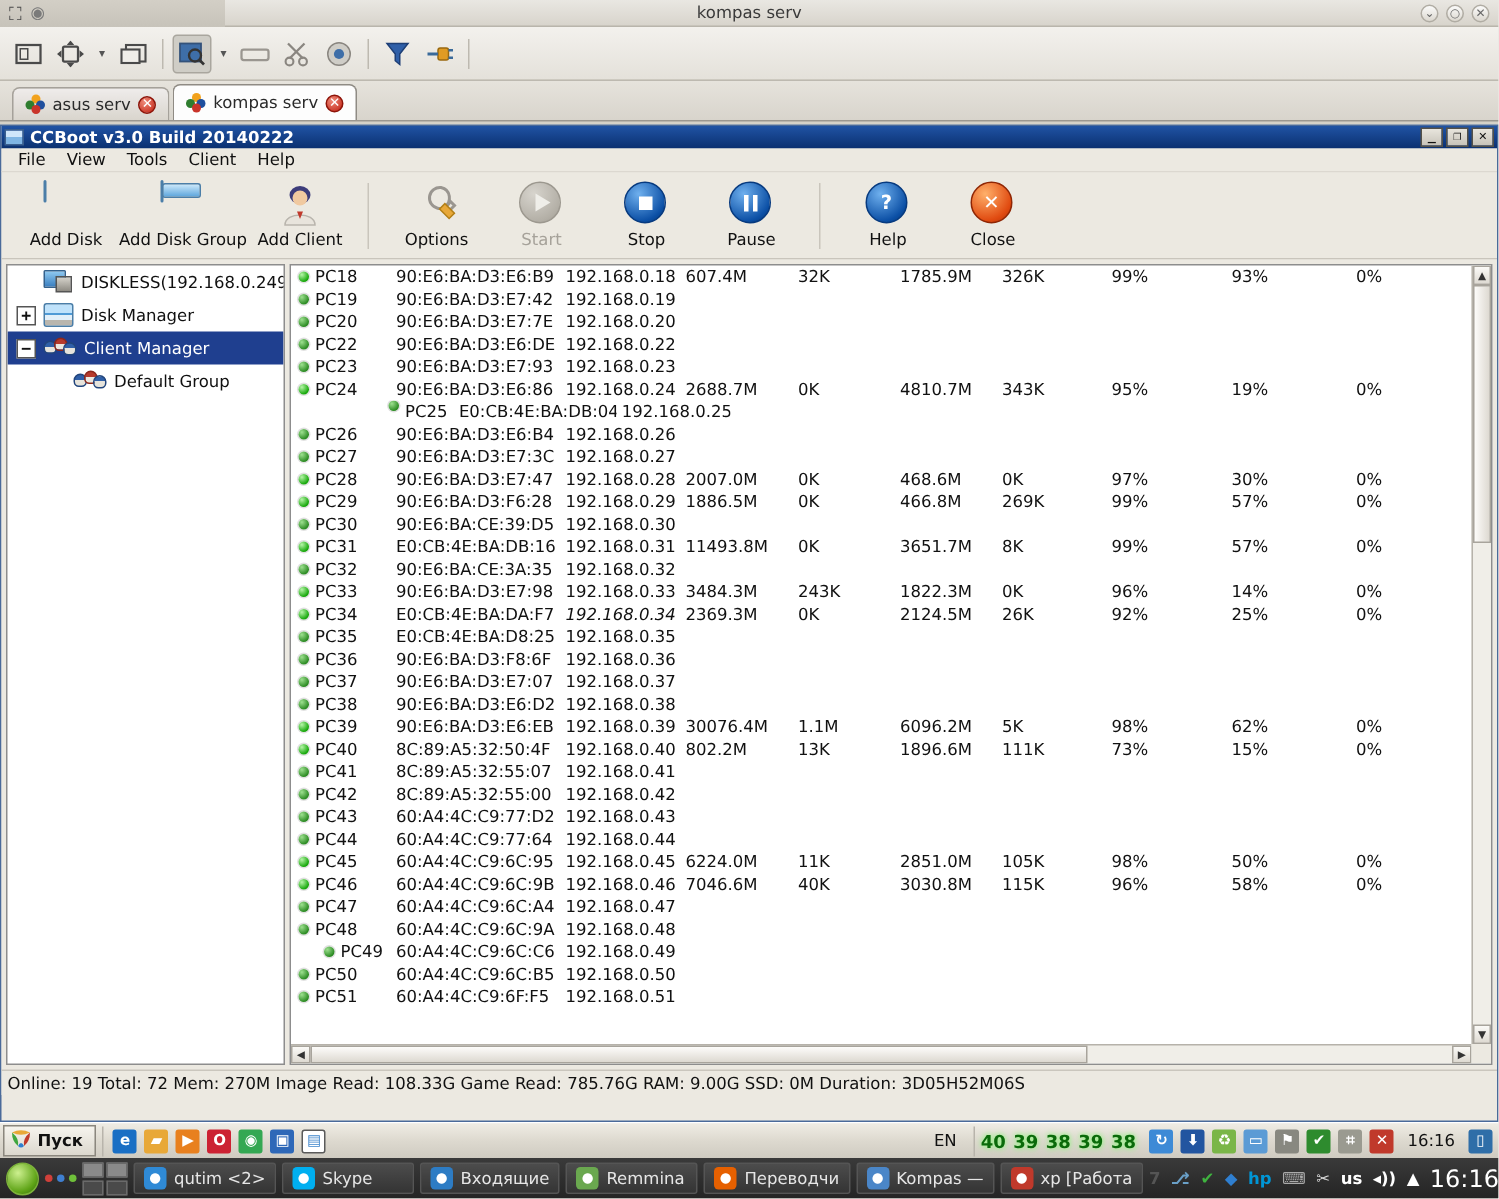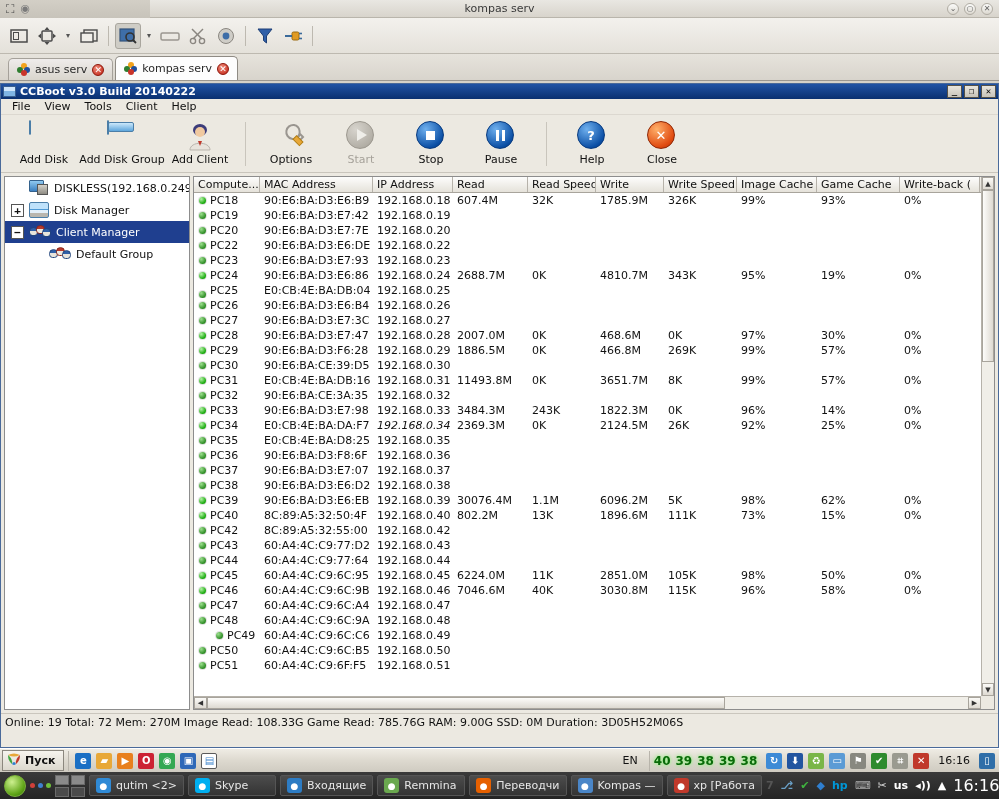--- a/index.html
+++ b/index.html
@@ -451,35 +451,20 @@
           <span class="ico-users">
               <b></b>
               <b></b>
               <b></b>
             </span>
           <span>Default Group</span>
         </div>
       </div>
 
       <div class="grid">
-        <div class="ghead" id="grid-head">
-            <div class="gh" style="width: 66px;">Compute...</div>
-            <div class="gh" style="width: 113px;">MAC Address</div>
-            <div class="gh" style="width: 80px;">IP Address</div>
-            <div class="gh" style="width: 75px;">Read</div>
-            <div class="gh" style="width: 68px;">Read Speed</div>
-            <div class="gh" style="width: 68px;">Write</div>
-            <div class="gh" style="width: 73px;">Write Speed</div>
-            <div class="gh" style="width: 80px;">Image Cache</div>
-            <div class="gh" style="width: 83px;">Game Cache</div>
-            <div class="gh" style="width: 80px;">Write-back (</div>
-            <div class="gh gh-up">
-              <span style="font-size:7px;color:#333">▲</span>
-            </div>
-          </div>
         <div class="gbody" id="grid-body">
             <div class="grow">
               <div class="gc" style="width: 66px; padding-left: 0px; display: flex; align-items: center;">
                 <span class="dot"></span>
                 <span>PC18</span>
               </div>
               <div class="gc" style="width: 113px;">90:E6:BA:D3:E6:B9</div>
               <div class="gc" style="width: 80px;">192.168.0.18</div>
               <div class="gc" style="width: 75px;">607.4M</div>
               <div class="gc" style="width: 68px;">32K</div>
@@ -558,21 +543,21 @@
               <div class="gc" style="width: 80px;">192.168.0.24</div>
               <div class="gc" style="width: 75px;">2688.7M</div>
               <div class="gc" style="width: 68px;">0K</div>
               <div class="gc" style="width: 68px;">4810.7M</div>
               <div class="gc" style="width: 73px;">343K</div>
               <div class="gc" style="width: 80px;">95%</div>
               <div class="gc" style="width: 83px;">19%</div>
               <div class="gc" style="width: 80px;">0%</div>
             </div>
             <div class="grow">
-              <div class="gc" style="width: 66px; padding-left: 0px; display: flex; align-items: flex-end;">
+              <div class="gc" style="width: 66px; padding-left: 16px; display: flex; align-items: flex-start; margin-left: 44px;">
                 <span class="dot dim"></span>
                 <span>PC25</span>
               </div>
               <div class="gc" style="width: 113px;">E0:CB:4E:BA:DB:04</div>
               <div class="gc" style="width: 80px;">192.168.0.25</div>
               <div class="gc" style="width: 75px;"></div>
               <div class="gc" style="width: 68px;"></div>
               <div class="gc" style="width: 68px;"></div>
               <div class="gc" style="width: 73px;"></div>
               <div class="gc" style="width: 80px;"></div>
@@ -796,20 +781,35 @@
               </div>
               <div class="gc" style="width: 113px;">8C:89:A5:32:50:4F</div>
               <div class="gc" style="width: 80px;">192.168.0.40</div>
               <div class="gc" style="width: 75px;">802.2M</div>
               <div class="gc" style="width: 68px;">13K</div>
               <div class="gc" style="width: 68px;">1896.6M</div>
               <div class="gc" style="width: 73px;">111K</div>
               <div class="gc" style="width: 80px;">73%</div>
               <div class="gc" style="width: 83px;">15%</div>
               <div class="gc" style="width: 80px;">0%</div>
+            </div>
+            <div class="grow">
+              <div class="gc" style="width: 66px; padding-left: 0px; display: flex; align-items: center;">
+                <span class="dot dim"></span>
+                <span>PC41</span>
+              </div>
+              <div class="gc" style="width: 113px;">8C:89:A5:32:55:07</div>
+              <div class="gc" style="width: 80px;">192.168.0.41</div>
+              <div class="gc" style="width: 75px;"></div>
+              <div class="gc" style="width: 68px;"></div>
+              <div class="gc" style="width: 68px;"></div>
+              <div class="gc" style="width: 73px;"></div>
+              <div class="gc" style="width: 80px;"></div>
+              <div class="gc" style="width: 83px;"></div>
+              <div class="gc" style="width: 80px;"></div>
             </div>
             <div class="grow">
               <div class="gc" style="width: 66px; padding-left: 0px; display: flex; align-items: center;">
                 <span class="dot dim"></span>
                 <span>PC42</span>
               </div>
               <div class="gc" style="width: 113px;">8C:89:A5:32:55:00</div>
               <div class="gc" style="width: 80px;">192.168.0.42</div>
               <div class="gc" style="width: 75px;"></div>
               <div class="gc" style="width: 68px;"></div>

